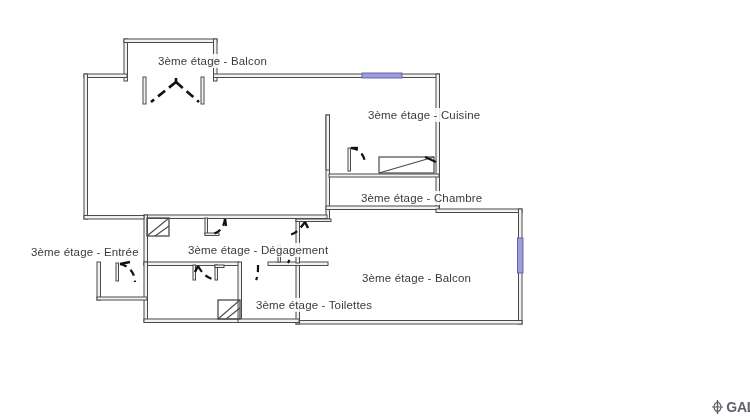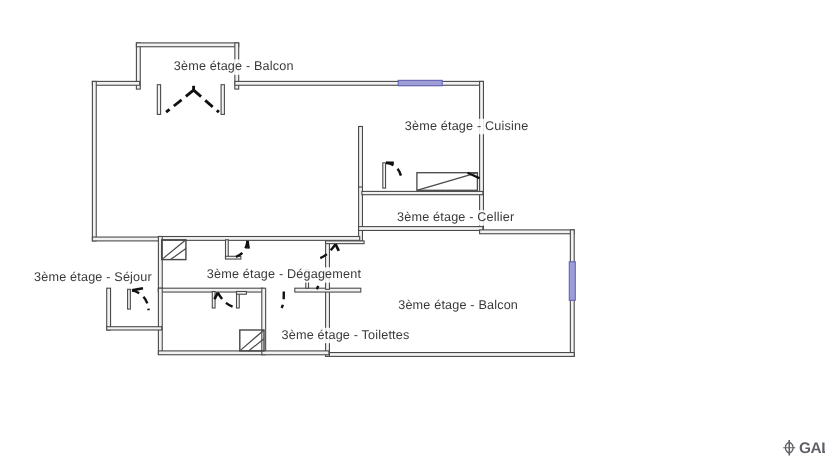--- a/index.html
+++ b/index.html
@@ -205,23 +205,23 @@
       <g>
         <rect x="218" y="300" width="22" height="19" fill="none" stroke="#4a4a4a" stroke-width="1.3"></rect>
         <path d="M 218,319 L 240,300" stroke="#4a4a4a" stroke-width="1.1"></path>
         <path d="M 226,319 L 240,308" stroke="#4a4a4a" stroke-width="1.1"></path>
       </g>
     </g>
   </svg>
 
   <div class="room-label" style="left:156px; top:54px;">3ème étage - Balcon</div>
   <div class="room-label" style="left:366px; top:108px;">3ème étage - Cuisine</div>
-  <div class="room-label" style="left:359px; top:191px;">3ème étage - Cellier</div>
+  <div class="room-label" style="left:359px; top:191px;">3ème étage - Chambre</div>
   <div class="room-label" style="left:186px; top:243px;">3ème étage - Dégagement</div>
-  <div class="room-label" style="left:29px;  top:245px;">3ème étage - Séjour</div>
+  <div class="room-label" style="left:29px;  top:245px;">3ème étage - Entrée</div>
   <div class="room-label" style="left:360px; top:271px;">3ème étage - Balcon</div>
   <div class="room-label" style="left:254px; top:298px;">3ème étage - Toilettes</div>
 
   <div id="watermark">
     <svg class="wm-mark" width="13" height="16" viewBox="0 0 13 16">
       <path d="M6.5 1 L6.5 15" stroke="#3c3c48" stroke-width="1.4" fill="none"></path>
       <path d="M6.5 3 C 3.5 4.5 3 7 3 8 C 3 9 3.5 11.5 6.5 13" stroke="#3c3c48" stroke-width="1.2" fill="none"></path>
       <path d="M6.5 3 C 9.5 4.5 10 7 10 8 C 10 9 9.5 11.5 6.5 13" stroke="#3c3c48" stroke-width="1.2" fill="none"></path>
       <path d="M1 8 L12 8" stroke="#3c3c48" stroke-width="1" fill="none"></path>
     </svg>

